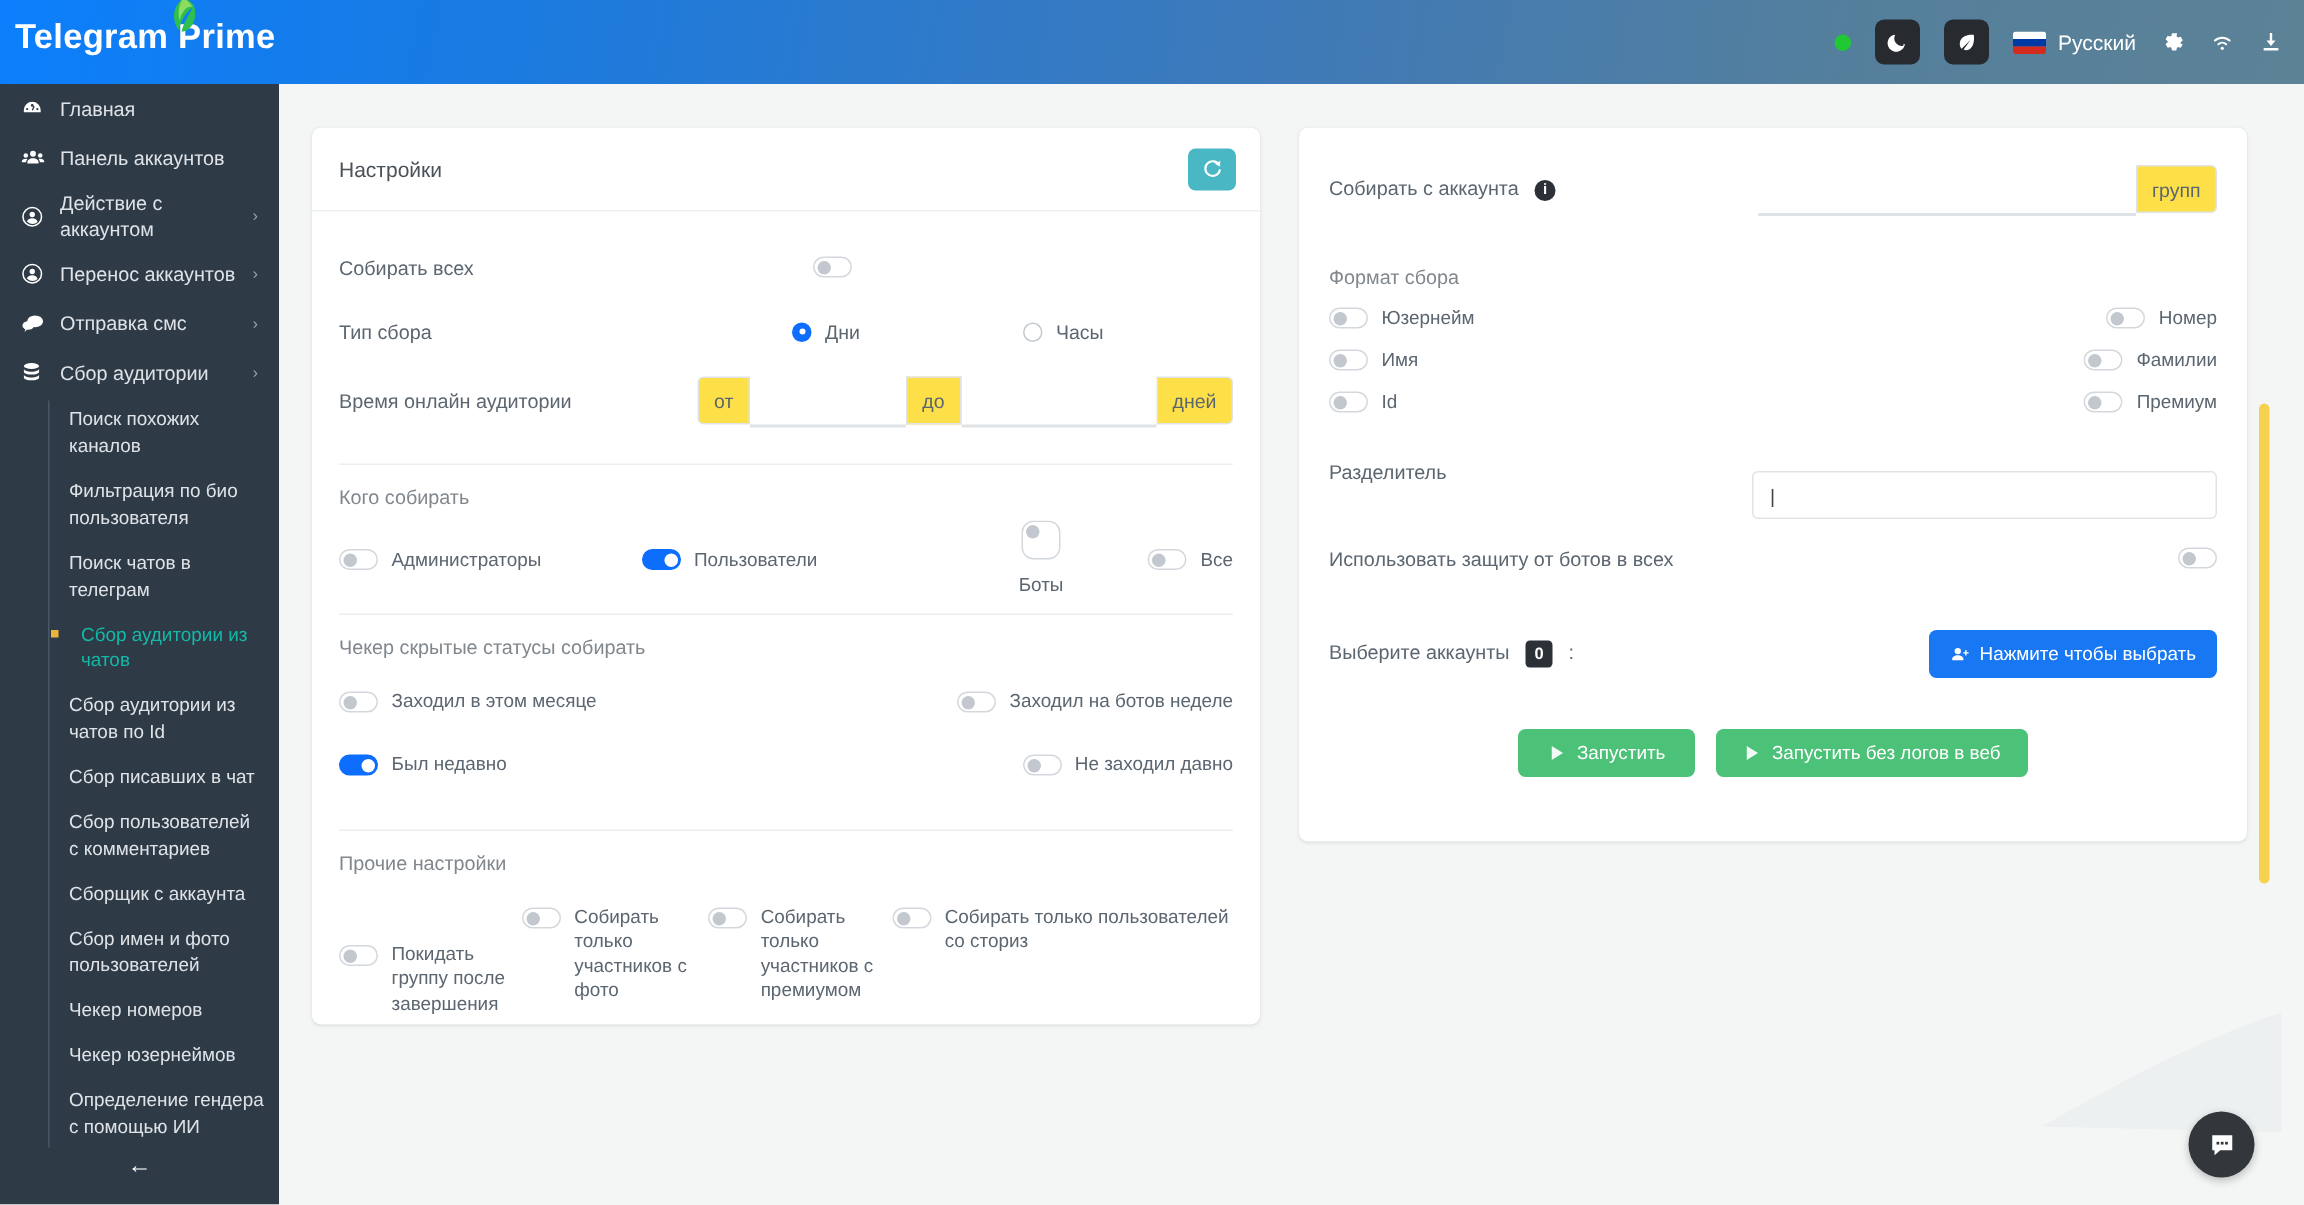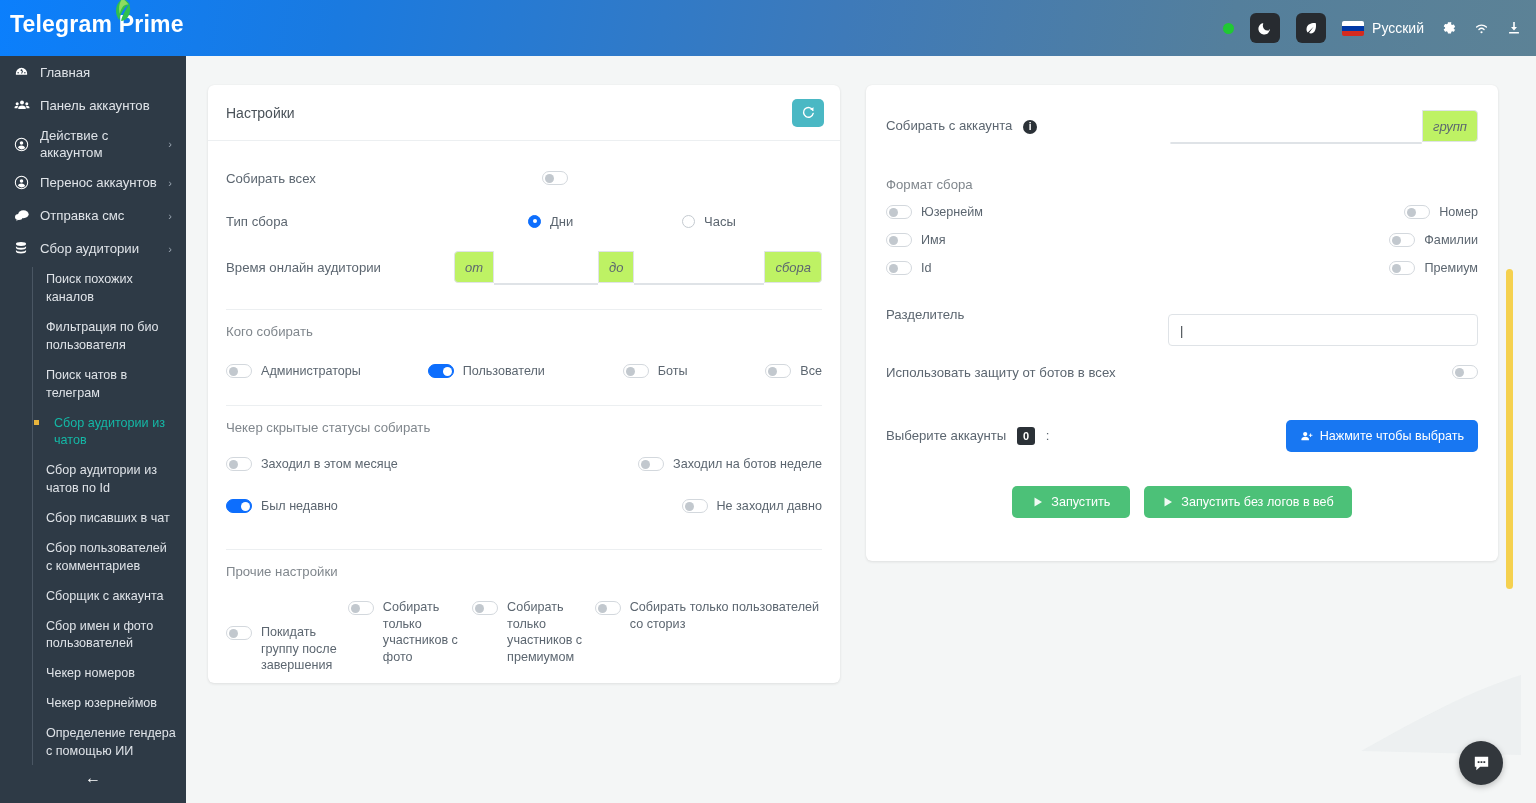--- a/index.html
+++ b/index.html
@@ -137,22 +137,22 @@
   .radio-outer.sel:after {
     content: ""; position: absolute; left: 3.6px; top: 3.6px;
     width: 4.4px; height: 4.4px; border-radius: 50%; background: #fff;
   }
   .radio-wrap { display: flex; align-items: center; gap: 9px; cursor: pointer; }
   .radio-label { font-size: 13px; color: #5c6670; }
 
   
   .ig { display: flex; align-items: stretch; height: 32px; }
   .ig-addon {
-    background: #bef264; border: 1px solid #dfe3e7; display: flex; align-items: center;
-    padding: 0 10px; font-size: 13px; color: #5c6670; font-style: italic;
+    background: #fde047; border: 1px solid #dfe3e7; display: flex; align-items: center;
+    padding: 0 10px; font-size: 13px; color: #5c6670;
   }
   .ig-input {
     border: 1px solid #dfe3e7; background: #fff; font-size: 13px; color: #3d4449;
     padding: 0 11px; font-family: "Liberation Sans", sans-serif; outline: none; margin-top: 32px;
   }
   .ig-input::placeholder { color: #b6bcc2; }
 
   
   .info-badge {
     width: 14px; height: 14px; border-radius: 50%; background: #2b3137;
@@ -373,37 +373,37 @@
             </div>
           </div>
 
           <div class="row" style="min-height:52px;">
             <div class="row-label" style="width:247px;">Время онлайн аудитории</div>
             <div class="ig">
               <span class="ig-addon" style="border-radius:4px 0 0 4px;">от</span>
               <input class="ig-input" style="width: 104px;" value="6">
               <span class="ig-addon">до</span>
               <input class="ig-input" style="width: 130px;" value="20">
-              <span class="ig-addon" style="border-radius:0 4px 4px 0;">сбора</span>
+              <span class="ig-addon" style="border-radius:0 4px 4px 0;">дней</span>
             </div>
           </div>
 
           <div class="divider" style="margin-top:16px;"></div>
 
           <div class="section-title" style="margin-top:14px;">Кого собирать</div>
           <div class="row" style="min-height:48px; overflow:hidden;">
             <div class="tg-wrap" style="width:215px;">
               <span class="toggle"></span>
               <span class="tg-label">Администраторы</span>
             </div>
             <div class="tg-wrap" style="width:208px;">
               <span class="toggle on"></span>
               <span class="tg-label">Пользователи</span>
             </div>
-            <div class="tg-wrap" style="width:152px;">
+            <div class="tg-wrap" style="width:152px;flex-direction:column;">
               <span class="toggle"></span>
               <span class="tg-label">Боты</span>
             </div>
             <div class="tg-wrap">
               <span class="toggle"></span>
               <span class="tg-label">Все</span>
             </div>
           </div>
 
           <div class="divider"></div>

